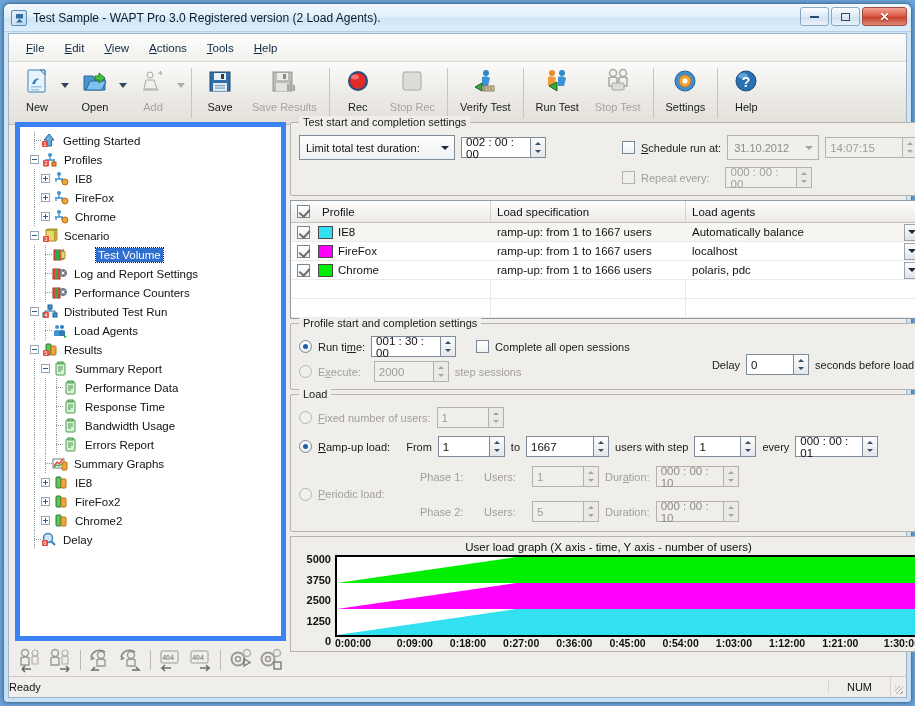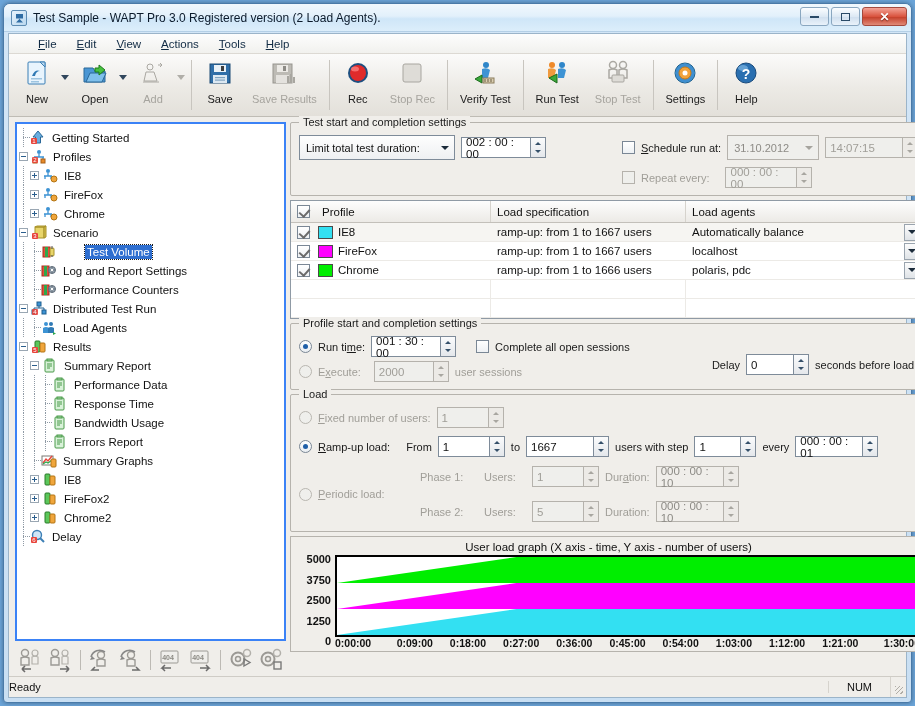--- a/index.html
+++ b/index.html
@@ -45,21 +45,21 @@
   .gl-min{ width:9px;height:3px;border-bottom:2px solid #2a4a67; }
   .gl-max{ width:9px;height:8px;border:1.5px solid #2a4a67; }
   .gl-close{ color:#fff; font-size:12px; font-weight:bold; line-height:1; text-shadow:0 1px 1px #7a2315;}
   
   .client {
     position:absolute; left:4px; top:29px; right:4px; bottom:4px;
     background:#f0eeea; border:1px solid #9bb4c9;
   }
   
   .menubar {
-    height:20px; display:flex; align-items:center; padding-left:20px; gap:2px;
+    height:28px; display:flex; align-items:center; padding-left:8px; gap:2px;
     background:linear-gradient(180deg,#fdfdfd,#f1f1ee);
     border-bottom:1px solid #dcd9d3;
   }
   .menu-item { padding:2px 9px; color:#102a43; font-size:11.5px; }
   .menu-item u { text-decoration:underline; }
   
   .toolbar {
     height:63px; display:flex; align-items:stretch; padding:2px 4px;
     background:linear-gradient(180deg,#fbfbfa,#eceae5 55%,#e3e0da);
     border-bottom:1px solid #bfbcb5;
@@ -73,22 +73,22 @@
   .tb-ico { width:32px; height:30px; position:relative; }
   .tb-sep { width:1px; margin:4px 4px; background:#c8c5bf; }
   .tb-caret {
     align-self:center; margin:0 2px 16px 0; width:0;height:0;
     border-left:4px solid transparent;border-right:4px solid transparent;border-top:5px solid #30465c;
   }
   
   .body-split { position:absolute; left:0; top:84px; right:0; bottom:22px; display:flex; }
   .leftpane { width:288px; padding:4px 0 0 6px; display:flex; flex-direction:column; }
   .tree {
-    flex:1; background:#fff; border:2px solid #3b82f6; overflow:hidden; position:relative;
-    padding:4px 2px;
+    flex:1; background:#fff; border:5px solid #3b82f6; overflow:hidden; position:relative;
+    padding:4px 10px;
   }
   .trow { display:flex; align-items:center; height:19px; white-space:nowrap; font-size:11.5px; color:#111; }
   .expander {
     width:9px;height:9px;border:1px solid #9aa7b3;background:#fff;margin-right:3px;
     position:relative; flex:0 0 9px;
   }
   .expander::before{content:"";position:absolute;left:1px;top:3px;width:5px;height:1px;background:#2b5f8e;}
   .expander.plus::after{content:"";position:absolute;left:3px;top:1px;width:1px;height:5px;background:#2b5f8e;}
   .tico { width:16px;height:15px; margin-right:4px; flex:0 0 16px; position:relative; }
   .tlabel { padding:1px 2px; }
@@ -837,21 +837,21 @@
               <div class="row">
                 <span class="radio dis"></span>
                 <span class="lbl dis">E<u>x</u>ecute:</span>
                 <div class="spinbox" style="margin-left:7px;">
                   <div class="txt dis" style="width:60px;">2000</div>
                   <div class="spin dis">
                       <i class="sp-up"></i>
                       <i class="sp-dn"></i>
                     </div>
                 </div>
-                <span class="lbl dis">user sessions</span>
+                <span class="lbl dis">step sessions</span>
               </div>
             </div>
             <div class="row" style="margin-left:auto;margin-top:18px;margin-right:4px;">
               <span class="lbl">Delay</span>
               <div class="spinbox">
                 <div class="txt" style="width:48px;">0</div>
                 <div class="spin">
                     <i class="sp-up"></i>
                     <i class="sp-dn"></i>
                   </div>

